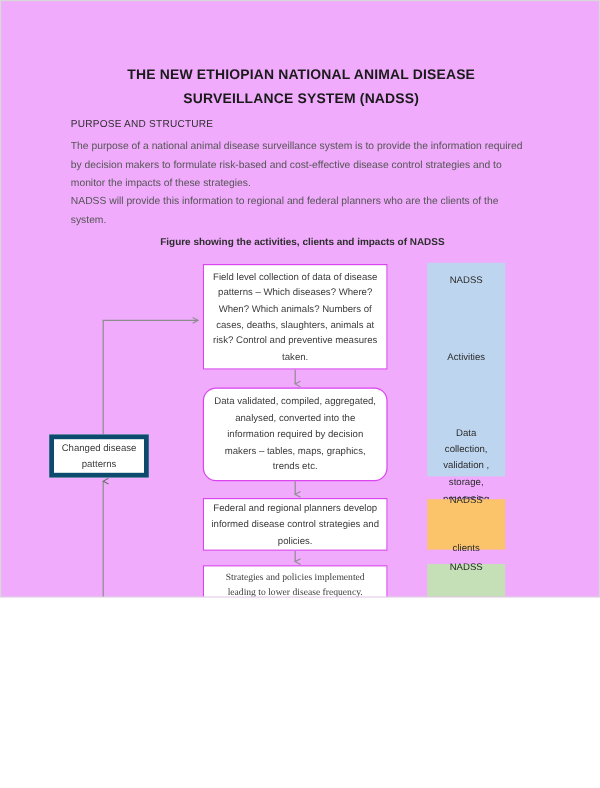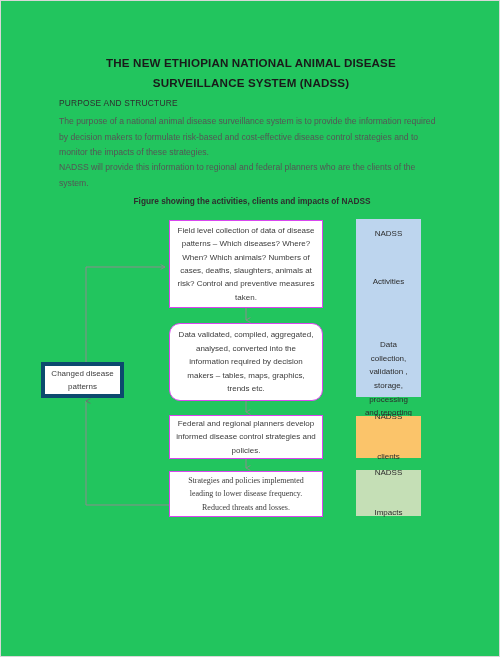--- a/index.html
+++ b/index.html
@@ -3,22 +3,22 @@
 <meta charset="utf-8">
 <style>
   html, body {
     margin: 0;
     padding: 0;
     background: #ffffff;
   }
   .page {
     position: relative;
     width: 500px;
-    height: 657px;
-    background: #22c55e;
+    height: 498px;
+    background: #f0abfc;
     box-sizing: border-box;
     border: 1px solid #d8d8d8;
     overflow: hidden;
     font-family: "Liberation Sans", sans-serif;
     color: #3c3c3c;
     padding-left: 12px;
   }
 
   
   .doc-title {
@@ -143,21 +143,21 @@
     left: 355px; top: 415px; width: 65px; height: 42px;
     background: #fbc46a;
     justify-content: center;
   }
   .cat-impacts {
     left: 355px; top: 469px; width: 65px; height: 46px;
     background: #c5dfb6;
     justify-content: center;
   }
   .cat-title { font-weight: normal; }
-  .cat-sub   { margin-top: 10px; }
+  .cat-sub   { margin-top: 26px; }
   .cat-body  { margin-top: 26px; }
 
   
   .connectors {
     position: absolute;
     left: 0; top: 0;
     width: 500px; height: 657px;
   }
 </style>
 </head>

